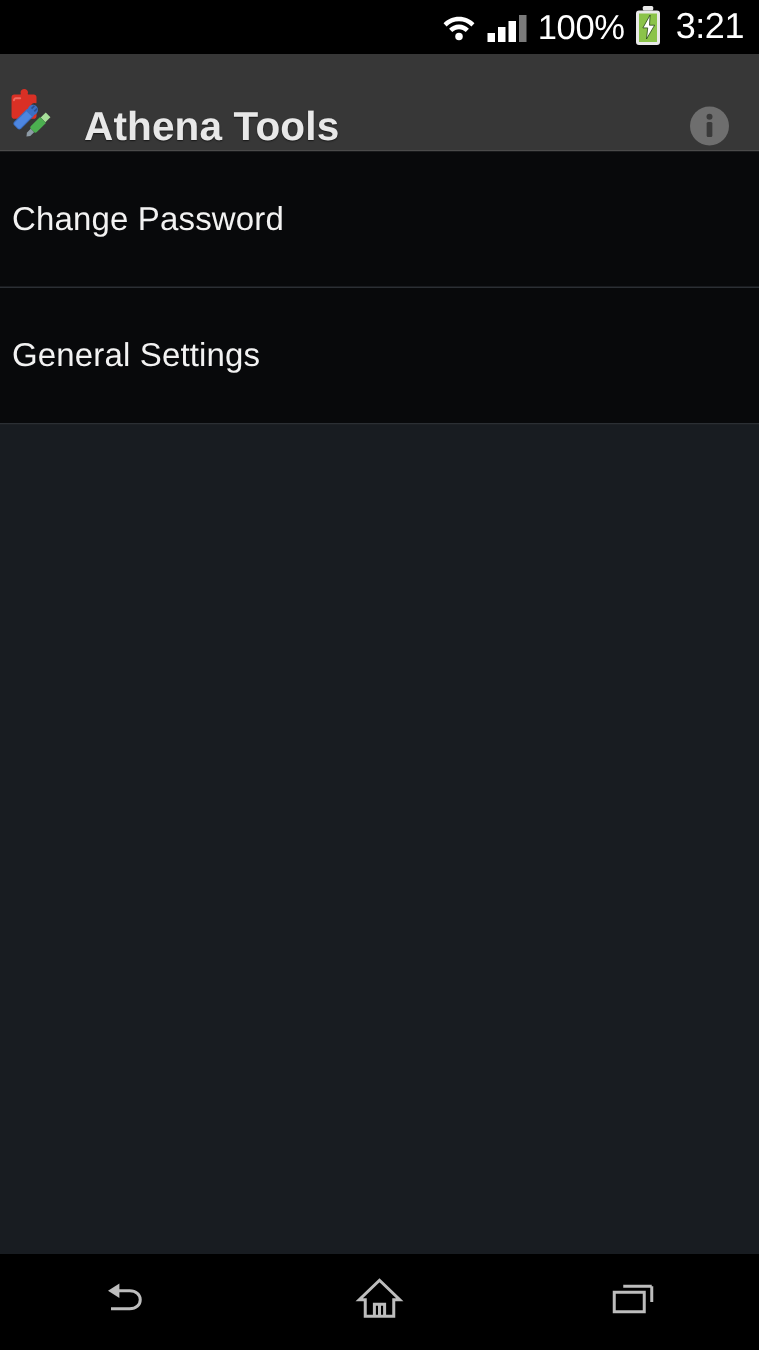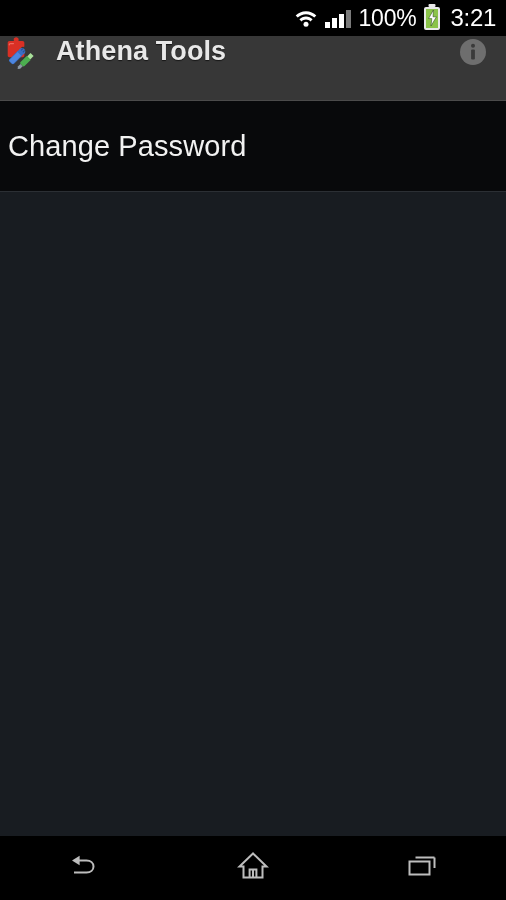--- a/index.html
+++ b/index.html
@@ -56,21 +56,21 @@
     letter-spacing:-0.3px;
     text-align:right;
   }
 
   
   #action-bar {
     position:absolute; top:36px; left:0;
     width:506px; height:65px;
     background:#373737;
     border-bottom:1px solid #4b4b4b;
-    display:flex; align-items:flex-start;
+    display:flex; align-items:flex-end;
   }
   #app-icon { width:42px; height:42px; margin-left:4px; flex:0 0 auto; position:relative; }
   #app-title {
     color:#e8e8e8;
     font-size:27px;
     font-weight:bold;
     margin-left:10px;
     letter-spacing:0.1px;
     text-shadow:0 1px 1px rgba(0,0,0,0.6);
   }
@@ -88,21 +88,21 @@
   }
   .list-item {
     height:91px;
     background:#08090b;
     border-bottom:1px solid #2b2f34;
     display:flex; align-items:center;
     padding-left:8px;
   }
   .list-item-label {
     color:#f2f2f2;
-    font-size:29px;
+    font-size:22px;
     letter-spacing:0.1px;
   }
 
   
   #nav-bar {
     position:absolute; left:0; top:836px;
     width:506px; height:64px;
     background:#000000;
     display:flex; align-items:center;
   }
@@ -180,20 +180,23 @@
       </svg>
     </span>
   </div>
 
   <div id="list">
 
     <div class="list-item">
       <span class="list-item-label">Change Password</span>
     </div>
 
+    <div class="list-item">
+      <span class="list-item-label">General Settings</span>
+    </div>
 
   </div>
 
   <div id="nav-bar">
 
     <div class="nav-btn">
       <span>
         <svg width="36" height="30" viewBox="0 0 36 30">
           <path d="M9 21.5h11.5c4.2 0 7.0-2.6 7.0-6.0 0-3.4-2.8-6.0-7.0-6.0H12.5" fill="none" stroke="#bdbdbd" stroke-width="2.0" stroke-linecap="square"></path>
           <path d="M13.6 4.7L6.0 9.5l7.6 4.8z" fill="#bdbdbd"></path>

